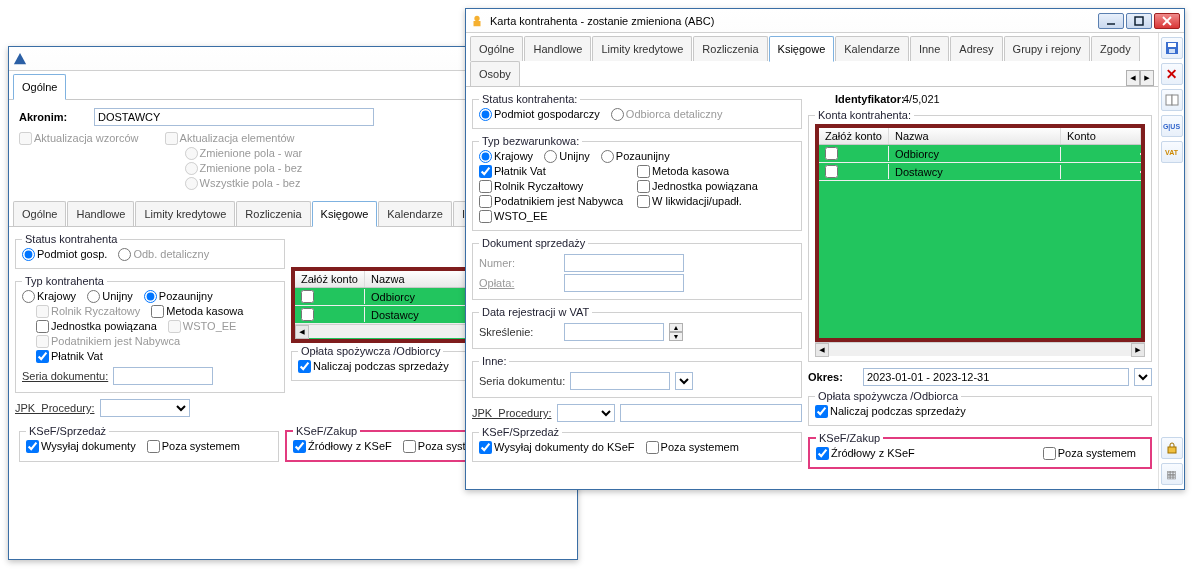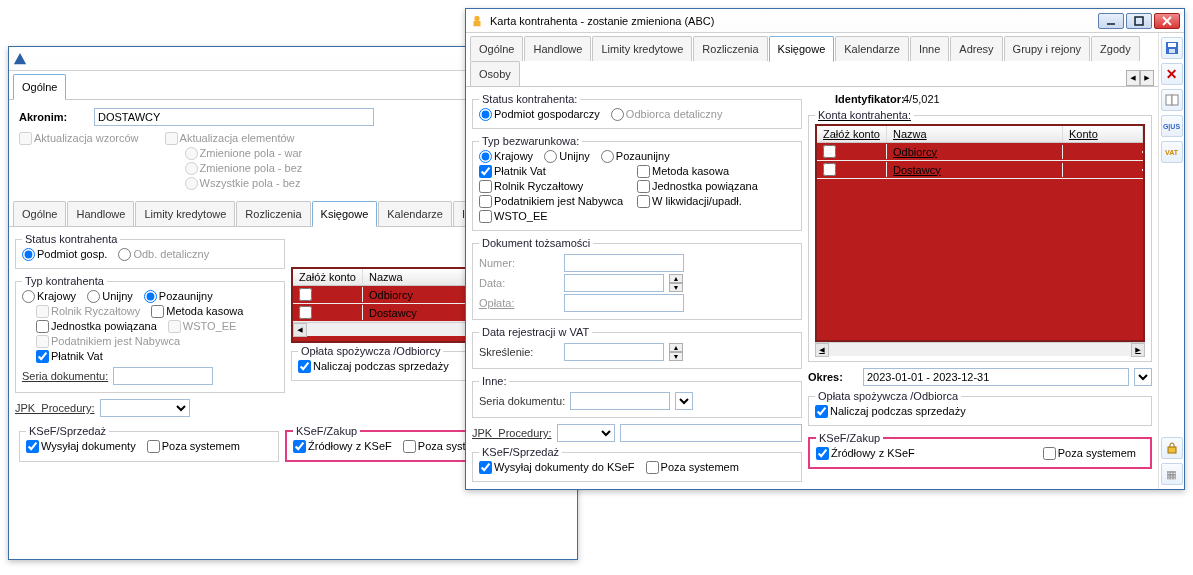--- a/index.html
+++ b/index.html
@@ -20,21 +20,21 @@
   .body { padding:4px 6px; display:flex; gap:6px; }
   fieldset { border:1px solid #d0d0d0; margin:2px 0 4px 0; padding:3px 6px 5px 6px; }
   fieldset.hi { border:2px solid #e23b7f; }
   legend { color:#223; padding:0 3px; }
   label.inline { display:inline-flex; align-items:flex-start; gap:0; margin-right:8px; }
   input[type=text], select, input.date { border:1px solid #a6bdd9; height:18px; padding:1px 3px; background:#fff; }
   input[type=checkbox], input[type=radio] { margin:0 2px 0 0; vertical-align:middle; }
   .row { display:flex; align-items:center; gap:5px; margin:2px 0; }
   .lbl { min-width:80px; color:#333; }
   .lbl.u { text-decoration:underline; }
-  .grid { border:2px solid #7f1d1d; background:#b91c1c; }
+  .grid { border:4px solid #7f1d1d; background:#22c55e; }
   .grid .gh { display:flex; background:linear-gradient(#fefefe,#e9e9e9); border-bottom:1px solid #c8c8c8; font-weight:normal; }
   .grid .gh div { padding:2px 6px; border-right:1px solid #dcdcdc; }
   .grid .gr { display:flex; border-bottom:1px solid #eee; align-items:center; height:18px; }
   .grid .gr div { padding:1px 6px; border-right:1px solid #f0f0f0; }
   .scrollbar-h { height:14px; background:#f0f0f0; border-top:1px solid #d0d0d0; position:relative; display:flex; align-items:center;}
   .sbtn { width:14px; height:14px; background:#e8e8e8; border:1px solid #c0c0c0; display:flex; align-items:center; justify-content:center; font-size:7px;}
   .dim { color:#999; }
   .col { display:flex; flex-direction:column; }
   .rt-sidebar { width:26px; background:#fff; border-left:1px solid #e0e0e0; display:flex; flex-direction:column; align-items:center; gap:4px; padding:4px 0; }
   .rt-btn { width:22px; height:22px; border:1px solid #c7d7ea; background:linear-gradient(#f8fbff,#e8f0fa); border-radius:2px; display:flex; align-items:center; justify-content:center; cursor:pointer; font-size:9px;}
@@ -322,32 +322,24 @@
                     <span>Jednostka powiązana</span>
                   </label><br>
                 <label class="inline">
                     <input type="checkbox" style="">
                     <span>W likwidacji/upadł.</span>
                   </label>
               </div>
             </div>
           </fieldset>
           <fieldset>
-            <legend>Dokument tożsamości</legend>
+            <legend>Dokument sprzedaży</legend>
             <div class="row">
                 <span class="lbl dim">Numer:</span>
                 <input type="text" style="width: 120px;" class="muted-box">
-              </div>
-            <div class="row">
-                <span class="lbl dim">Data:</span>
-                <input type="text" style="width: 100px;" class="muted-box">
-                <span style="display:inline-flex;flex-direction:column;">
-                  <span class="spin-btn" style="height:9px;">▲</span>
-                  <span class="spin-btn" style="height:9px;">▼</span>
-                </span>
               </div>
             <div class="row">
                 <span class="lbl dim u">Opłata:</span>
                 <input type="text" style="width: 120px;" class="muted-box">
               </div>
           </fieldset>
           <fieldset>
             <legend>Data rejestracji w VAT</legend>
             <div class="row">
                 <span class="lbl">Skreślenie:</span>
@@ -382,21 +374,21 @@
                 <span>Poza systemem</span>
               </label>
           </fieldset>
         </div>
 
         <div class="col" style="flex:1;">
           <div class="row">
               <span style="font-weight:bold;width:90px;padding-left:27px;">Identyfikator:</span>
               <span>4/5,021</span>
             </div>
-          <fieldset style="flex:0 0 auto;text-decoration:underline;">
+          <fieldset style="flex:0 0 auto;">
             <legend>Konta kontrahenta:</legend>
             <div class="grid" style="height:218px;">
               <div class="gh">
                 <div style="width:70px;">Załóż konto</div>
                 <div style="flex:1;">Nazwa</div>
                 <div style="width:80px;">Konto</div>
               </div>
               <div class="gr">
                   <div style="width:70px;"><input type="checkbox" style=""></div>
                   <div style="flex:1;">Odbiorcy</div>

